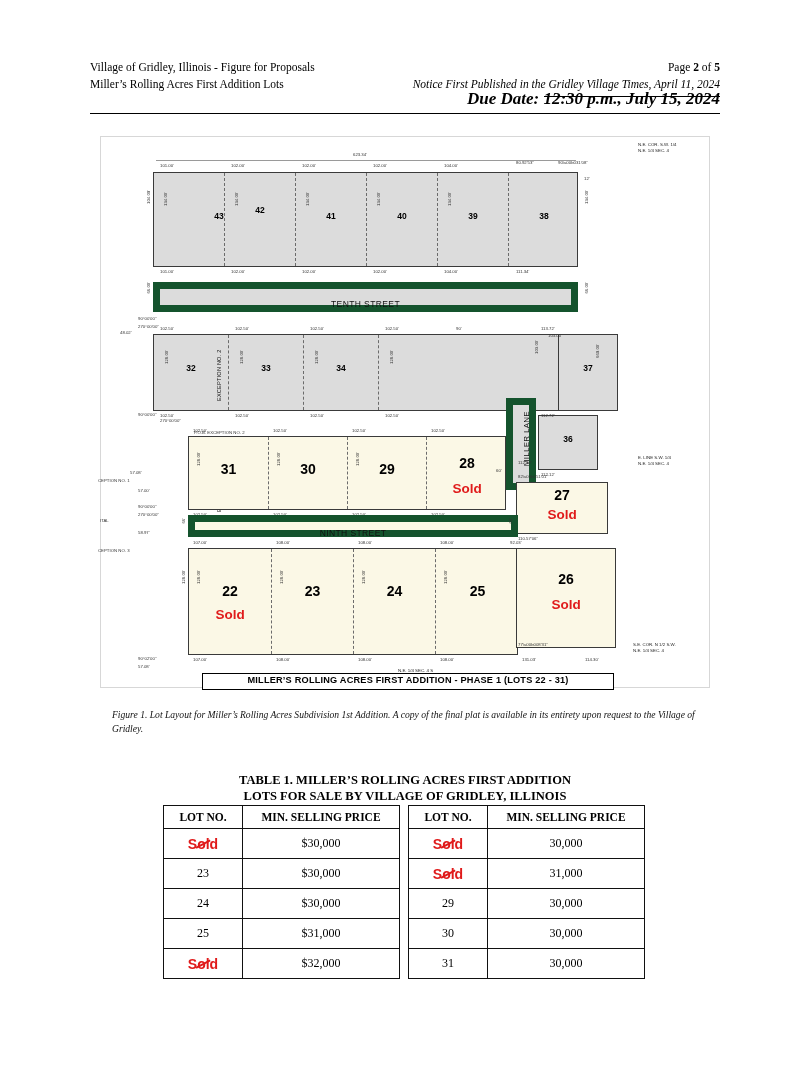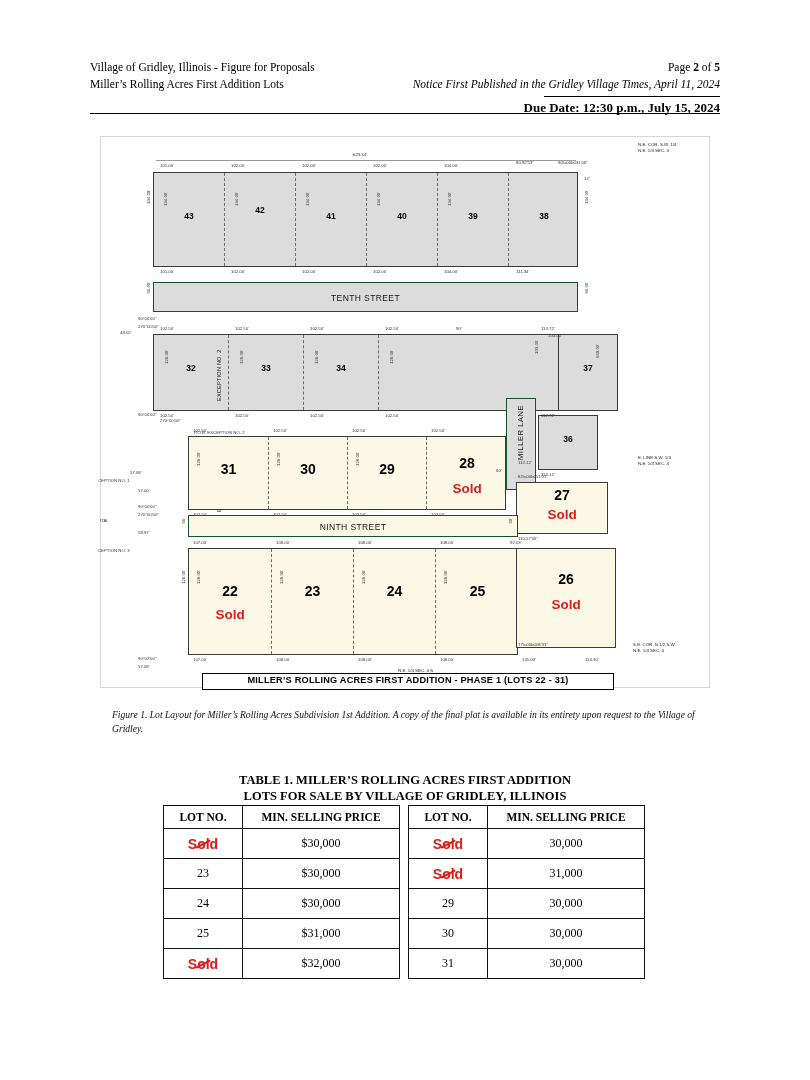--- a/index.html
+++ b/index.html
@@ -36,23 +36,24 @@
   .hdr-row2 {
     display: flex;
     justify-content: space-between;
     align-items: baseline;
     margin-top: 1px;
   }
   .ital { font-style: italic; }
   .due-line {
     position: absolute;
     right: 0;
-    top: 39px;
-    font-weight: bold;
-    font-size: 13px;
+    top: 28px;
+    font-style: italic;
+    font-weight: bold;
+    font-size: 17px;
     white-space: nowrap;
   }
   .strike-through {
     position: absolute;
     right: 0;
     top: 36px;
     width: 176px;
     border-top: 1.4px solid #000;
   }
   .hdr-rule {
@@ -134,21 +135,21 @@
     text-align: center;
     font-family: "Liberation Sans", sans-serif;
     font-weight: bold;
     color: #e01b1b;
     font-size: 13.5px;
   }
 
   .street-band {
     position: absolute;
     box-sizing: border-box;
-    border: 1px solid #14532d;
+    border: 7px solid #14532d;
     font-family: "Liberation Sans", sans-serif;
     font-size: 8.5px;
     letter-spacing: .4px;
     text-align: center;
     color: #111;
   }
   .street-gray { background: #dcdcdc; }
   .street-cream { background: #fbf8e6; }
 
   .vert-label {
@@ -285,21 +286,21 @@
   <div class="plat">
     <div class="plat-frame"></div>
 
 
     <div class="corner-note" style="left:540px; top:12px;">N.E. COR. S.W. 1/4<br>N.E. 1/4 SEC. 4</div>
     <div class="corner-note" style="left:540px; top:325px;">E. LINE S.W. 1/4<br>N.E. 1/4 SEC. 4</div>
     <div class="corner-note" style="left:535px; top:512px;">S.E. COR. N 1/2 S.W.<br>N.E. 1/4 SEC. 4</div>
     <div class="corner-note" style="left:300px; top:538px;">N.E. 1/4 SEC. 4 S</div>
 
     <div class="block grayblk" style="left:55px; top:42px; width:425px; height:95px;">
-      <div class="lot-cell" style="left:0; top:0; width:71px; height:100%;">
+      <div class="lot-cell" style="left:0; top:0; width:71px; height:100%;padding-left:30px;">
         <div class="lot-num lot-small" style="top:38px;">43</div>
       </div>
       <div class="lot-cell" style="left:71px; top:0; width:71px; height:100%;">
         <div class="lot-num lot-small" style="top:32px;text-align:center;">42</div>
       </div>
       <div class="lot-cell" style="left:142px; top:0; width:71px; height:100%;">
         <div class="lot-num lot-small" style="top:38px;">41</div>
       </div>
       <div class="lot-cell" style="left:213px; top:0; width:71px; height:100%;">
         <div class="lot-num lot-small" style="top:38px;">40</div>

